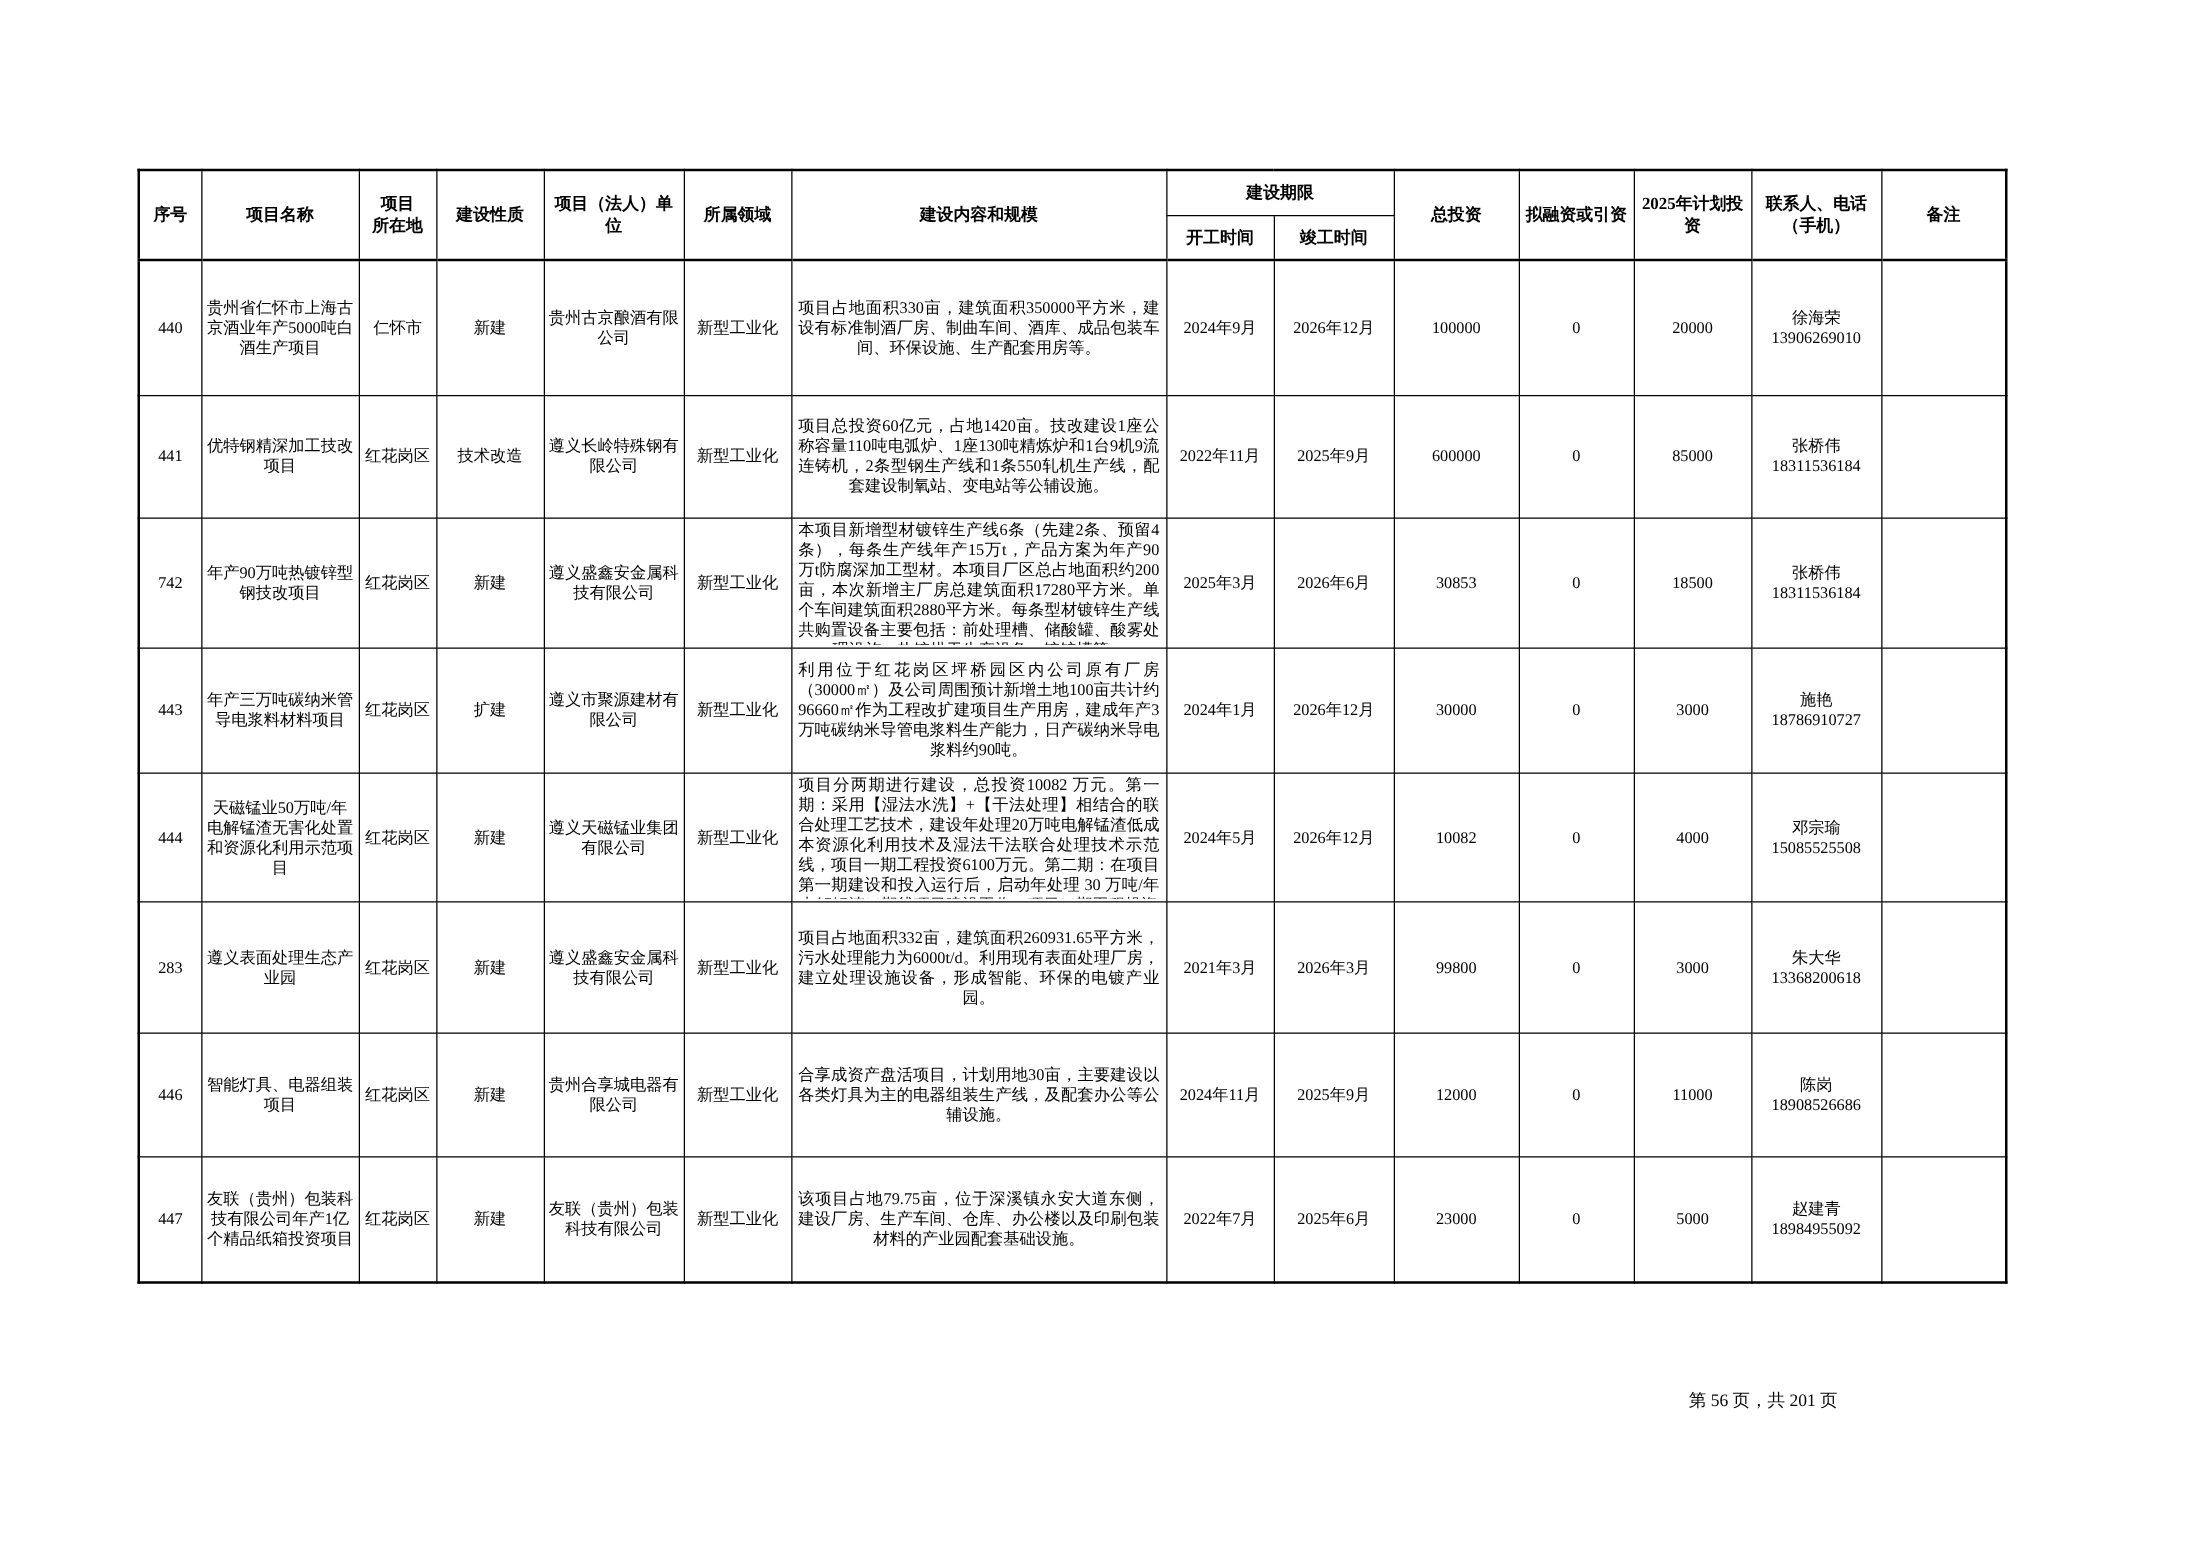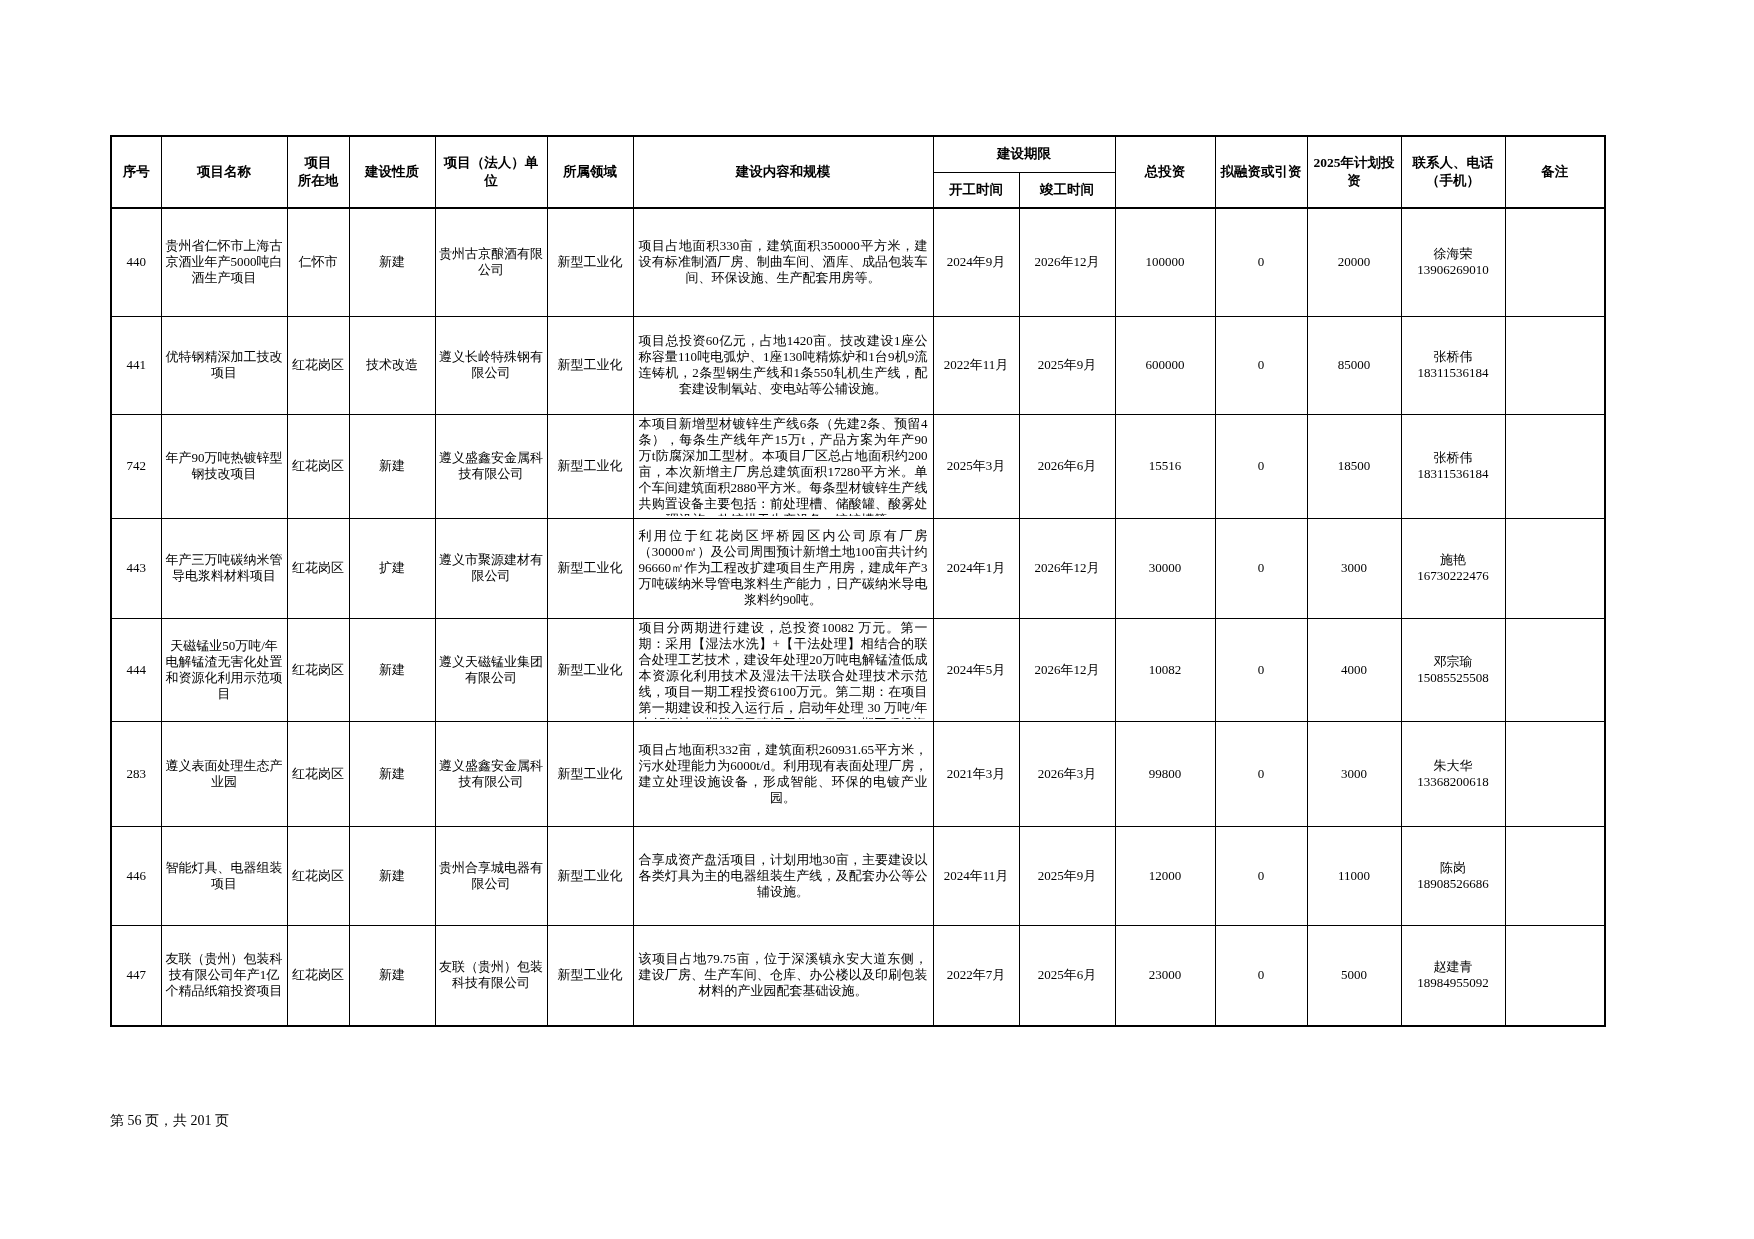--- a/index.html
+++ b/index.html
@@ -27,21 +27,21 @@
   td.content { padding:1px 5px; }
   td.top { vertical-align:top; }
   .ct { text-align:justify; text-align-last:center; }
   .clip { overflow:hidden; }
   .clip-442 { height:100px; }
   .clip-444 { height:99px; }
   tr.h1 { height:36px; }
   tr.h2 { height:36px; }
   .footer {
     position:absolute; top:1112px; left:110px; width:1360px;
-    text-align:left; font-size:14px;
+    text-align:right; font-size:14px;
   }
 </style>
 </head>
 <body>
 
 <table class="doc">
   <colgroup>
     <col style="width:50px">
       <col style="width:126px">
       <col style="width:62px">
@@ -130,21 +130,21 @@
       <td class="c">年产90万吨热镀锌型钢技改项目</td>
       <td class="c">红花岗区</td>
       <td class="c">新建</td>
       <td class="c">遵义盛鑫安金属科技有限公司</td>
       <td class="c">新型工业化</td>
       <td class="c content top">
           <div class="ct clip clip-442">本项目新增型材镀锌生产线6条（先建2条、预留4条），每条生产线年产15万t，产品方案为年产90万t防腐深加工型材。本项目厂区总占地面积约200亩，本次新增主厂房总建筑面积17280平方米。单个车间建筑面积2880平方米。每条型材镀锌生产线共购置设备主要包括：前处理槽、储酸罐、酸雾处理设施、热镀烘干生产设备、镀锌槽等。</div>
         </td>
       <td class="c">2025年3月</td>
       <td class="c">2026年6月</td>
-      <td class="c">15516</td>
+      <td class="c">30853</td>
       <td class="c">0</td>
       <td class="c">18500</td>
       <td class="c">
           <div>张桥伟</div>
           <div>18311536184</div>
         </td>
       <td class="c"></td>
     </tr>
 
     <tr style="height:100px">
@@ -157,21 +157,21 @@
       <td class="c content">
           <div class="ct">利用位于红花岗区坪桥园区内公司原有厂房（30000㎡）及公司周围预计新增土地100亩共计约96660㎡作为工程改扩建项目生产用房，建成年产3万吨碳纳米导管电浆料生产能力，日产碳纳米导电浆料约90吨。</div>
         </td>
       <td class="c">2024年1月</td>
       <td class="c">2026年12月</td>
       <td class="c">30000</td>
       <td class="c">0</td>
       <td class="c">3000</td>
       <td class="c">
           <div>施艳</div>
-          <div>16730222476</div>
+          <div>18786910727</div>
         </td>
       <td class="c"></td>
     </tr>
 
     <tr style="height:103px">
       <td class="c">444</td>
       <td class="c">天磁锰业50万吨/年电解锰渣无害化处置和资源化利用示范项目</td>
       <td class="c">红花岗区</td>
       <td class="c">新建</td>
       <td class="c">遵义天磁锰业集团有限公司</td>

